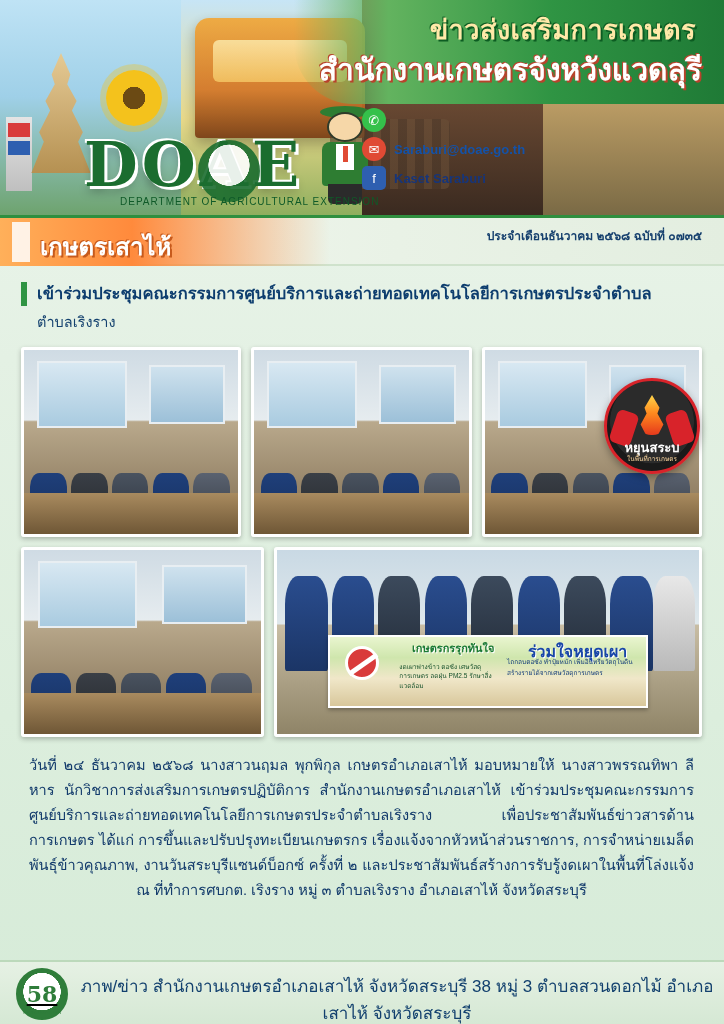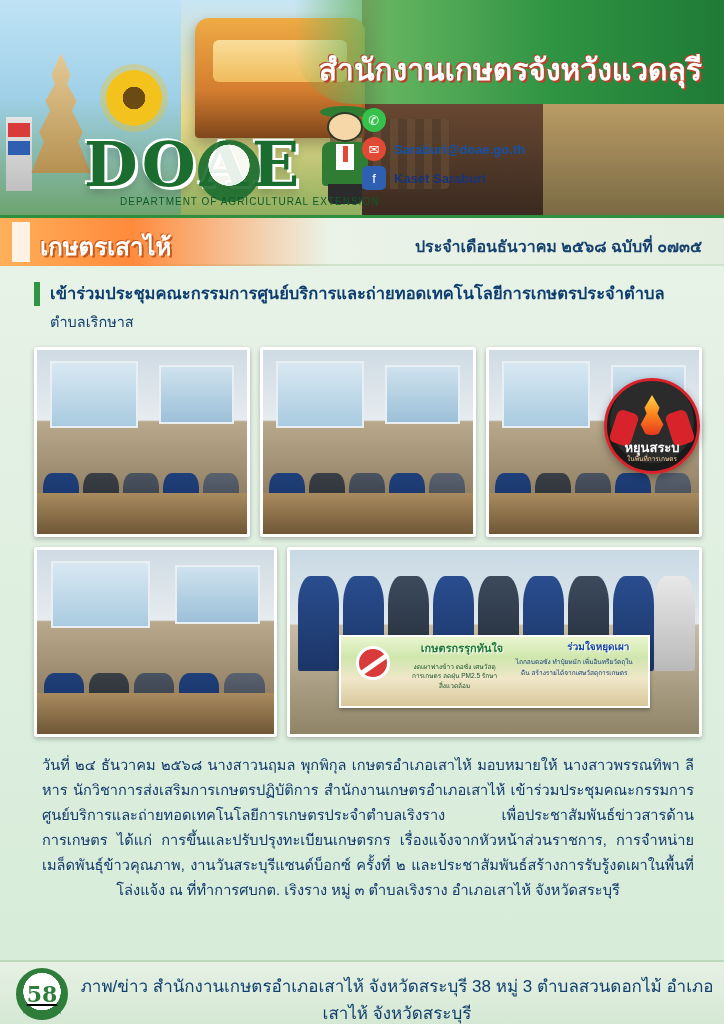--- a/index.html
+++ b/index.html
@@ -141,26 +141,26 @@
   }
   .subbar .ribbon:before{
     content:""; position:absolute; left:12px; top:4px; width:18px; height:40px; background:#ffffff; opacity:.85;
   }
   .subbar .office {
     position: absolute; left: 40px; top: 9px;
     font-size: 24px; font-weight: bold; color: #ffffff;
     text-shadow: 2px 2px 0 #c75a1c, -1px -1px 0 #c75a1c;
   }
   .subbar .issue {
-    position: absolute; right: 22px; top: 16px;
-    font-size: 16px; color: #16406e; font-weight: bold;
-  }
-
-  
-  .content { position: relative; padding: 16px 22px 0 34px; }
+    position: absolute; right: 22px; top: 8px;
+    font-size: 12px; color: #16406e; font-weight: bold;
+  }
+
+  
+  .content { position: relative; padding: 16px 22px 0 21px; }
   .headline {
     font-size: 16.5px; font-weight: bold; color: #0d3d6e; line-height: 1.45;
     border-left: 6px solid #2f9443; padding-left: 10px;
   }
   .subline {
     margin-top: 4px; padding-left: 16px;
     font-size: 14.5px; color: #13406e;
   }
 
   .gallery { margin-top: 14px; display: flex; flex-direction: column; gap: 10px; }
@@ -217,28 +217,27 @@
   .group-people span:nth-child(6){ left:57%; }
   .group-people span:nth-child(7){ left:68%; background:linear-gradient(180deg,#3c4a5c,#222b38); }
   .group-people span:nth-child(8){ left:79%; }
   .group-people span:nth-child(9){ left:89%; background:linear-gradient(180deg,#e8e8e8,#b9b9b9); }
   .banner-in-photo {
     position:absolute; left:12%; top:46%; width:76%; height:40%;
     background: linear-gradient(180deg,#e9f5cf 0%, #cfe6ad 30%, #f0e7c9 60%, #d8c79b 100%);
     border: 2px solid #ffffff;
     box-shadow: 0 2px 4px rgba(0,0,0,.3);
     overflow:hidden;
-    text-align:center;
   }
   .banner-in-photo .bt1 {
     position:absolute; left:26%; top:4%; font-size:11px; font-weight:bold; color:#1b7a35;
     text-shadow: 1px 1px 0 #fff;
   }
   .banner-in-photo .bt2 {
-    position:absolute; right:6%; top:3%; font-size:10px; font-weight:bold; color:#1846a8;
+    position:absolute; right:6%; top:3%; font-size:16px; font-weight:bold; color:#1846a8;
     text-shadow: 1px 1px 0 #fff;
   }
   .banner-in-photo .bcircle {
     position:absolute; left:5%; top:14%; width:34px; height:34px; border-radius:50%;
     background:#d93b3b; border:3px solid #fff;
   }
   .banner-in-photo .bcircle:after{
     content:""; position:absolute; left:-2px; top:13px; width:34px; height:5px; background:#fff; transform:rotate(-35deg);
   }
   .banner-in-photo .btext-left {
@@ -322,20 +321,21 @@
         <div class="ph3"></div>
         <div class="ph4"></div>
     </div>
     <div class="flagpole"></div>
     <div class="stupa"></div>
     <div class="train"></div>
     <div class="sunflower"></div>
     <div class="crowd"></div>
 
     <div class="title-banner">
+      <div class="t1">ข่าวส่งเสริมการเกษตร</div>
       <div class="t2">สำนักงานเกษตรจังหวังแวดลุรี</div>
     </div>
 
     <div class="mascot">
       <div class="hat"></div>
         <div class="head"></div>
         <div class="body"></div>
       <div class="shirt"></div>
         <div class="tie"></div>
         <div class="legs"></div>
@@ -361,21 +361,21 @@
   </div>
 
   <div class="subbar">
     <div class="ribbon"></div>
     <div class="office">เกษตรเสาไห้</div>
     <div class="issue">ประจำเดือนธันวาคม ๒๕๖๘  ฉบับที่ ๐๗๓๕</div>
   </div>
 
   <div class="content">
     <div class="headline">เข้าร่วมประชุมคณะกรรมการศูนย์บริการและถ่ายทอดเทคโนโลยีการเกษตรประจำตำบล</div>
-    <div class="subline">ตำบลเริกษาส</div>
+    <div class="subline">ตำบลเริงราง</div>
 
     <div class="gallery">
       <div class="grow r1">
         <div class="photo">
           <div class="room"></div>
           <div class="people">
               <span></span>
               <span></span>
               <span></span>
               <span></span>

